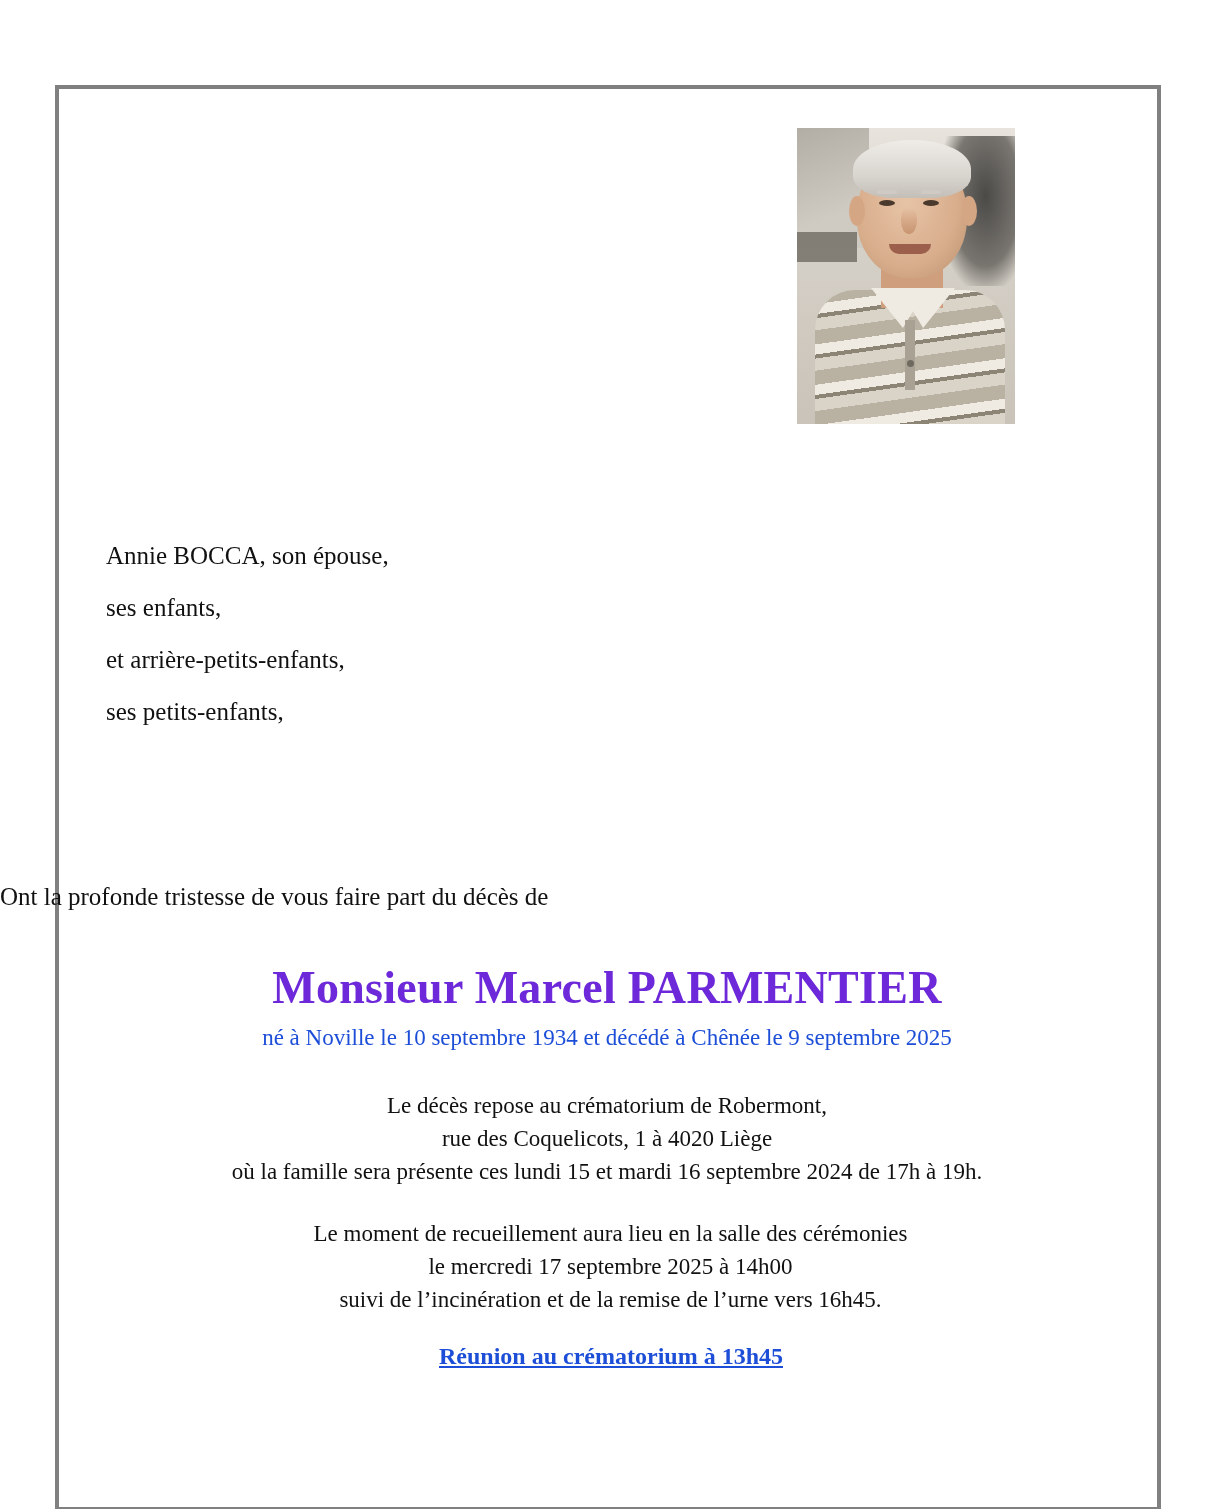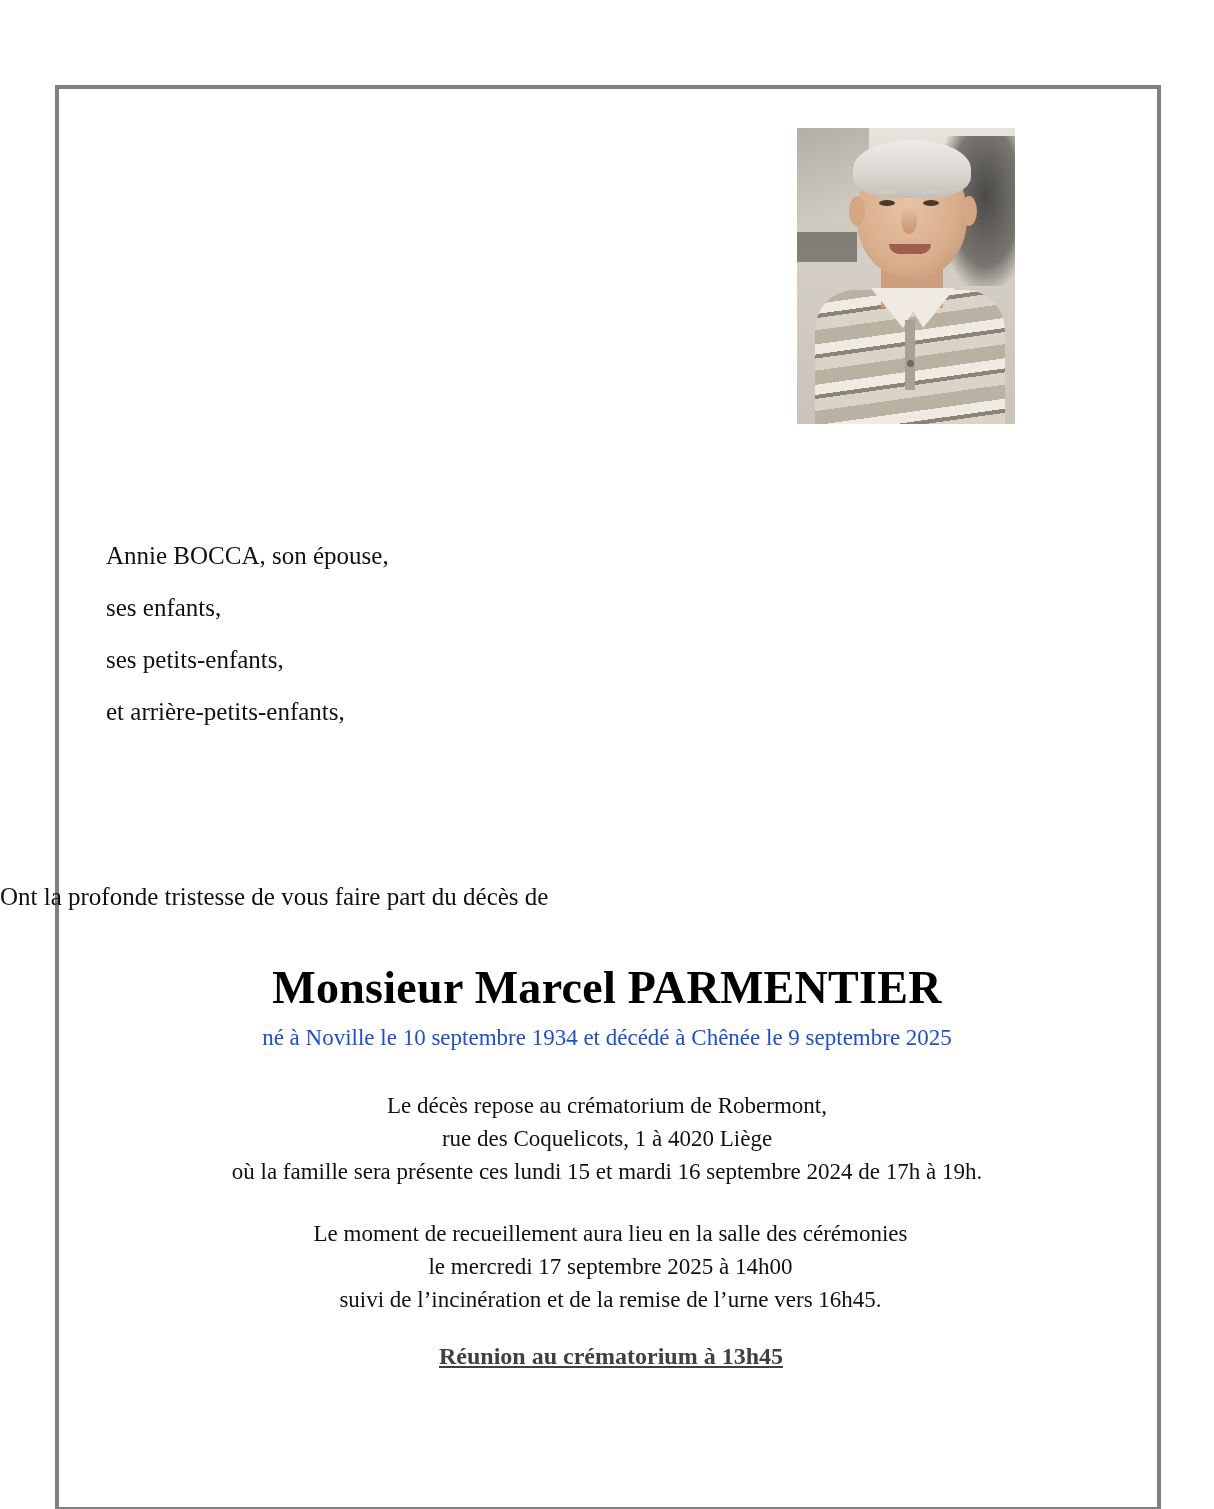--- a/index.html
+++ b/index.html
@@ -171,21 +171,21 @@
     color: #111111;
   }
   .name {
     position: absolute;
     left: 0; right: 0;
     top: 918px;
     text-align: center;
     font-size: 46px;
     font-weight: bold;
     letter-spacing: .3px;
-    color: #000000;
+    color: #6d28d9;
   }
   .birth {
     position: absolute;
     left: 0; right: 0;
     top: 982px;
     text-align: center;
     font-size: 23px;
     color: #1d4ed8;
   }
   .repose {
@@ -209,21 +209,21 @@
   }
   .ceremony .bold { font-weight: normal; }
   .reunion {
     position: absolute;
     left: 0; right: 0;
     top: 1300px;
     text-align: center;
     font-size: 24px;
     font-weight: bold;
     text-decoration: underline;
-    color: #404040;
+    color: #1d4ed8;
     padding-left: 8px;
   }
 </style>
 </head>
 <body>
 
 <div class="page">
   <div class="frame"></div>
 
   <div class="content">
@@ -247,22 +247,22 @@
         <div class="p-eye-l"></div>
         <div class="p-eye-r"></div>
         <div class="p-nose"></div>
         <div class="p-mouth"></div>
       </div>
     </div>
 
     <div class="family">
       <div class="line">Annie BOCCA, son épouse,</div>
       <div class="line">ses enfants,</div>
+      <div class="line">et arrière-petits-enfants,</div>
       <div class="line">ses petits-enfants,</div>
-      <div class="line">et arrière-petits-enfants,</div>
     </div>
 
     <div class="intro">Ont la profonde tristesse de vous faire part du décès de</div>
 
     <div class="name">Monsieur Marcel PARMENTIER</div>
 
     <div class="birth">né à Noville le 10 septembre 1934 et décédé à Chênée le 9 septembre 2025</div>
 
     <div class="repose">
       <div>Le décès repose au crématorium de Robermont,</div>

